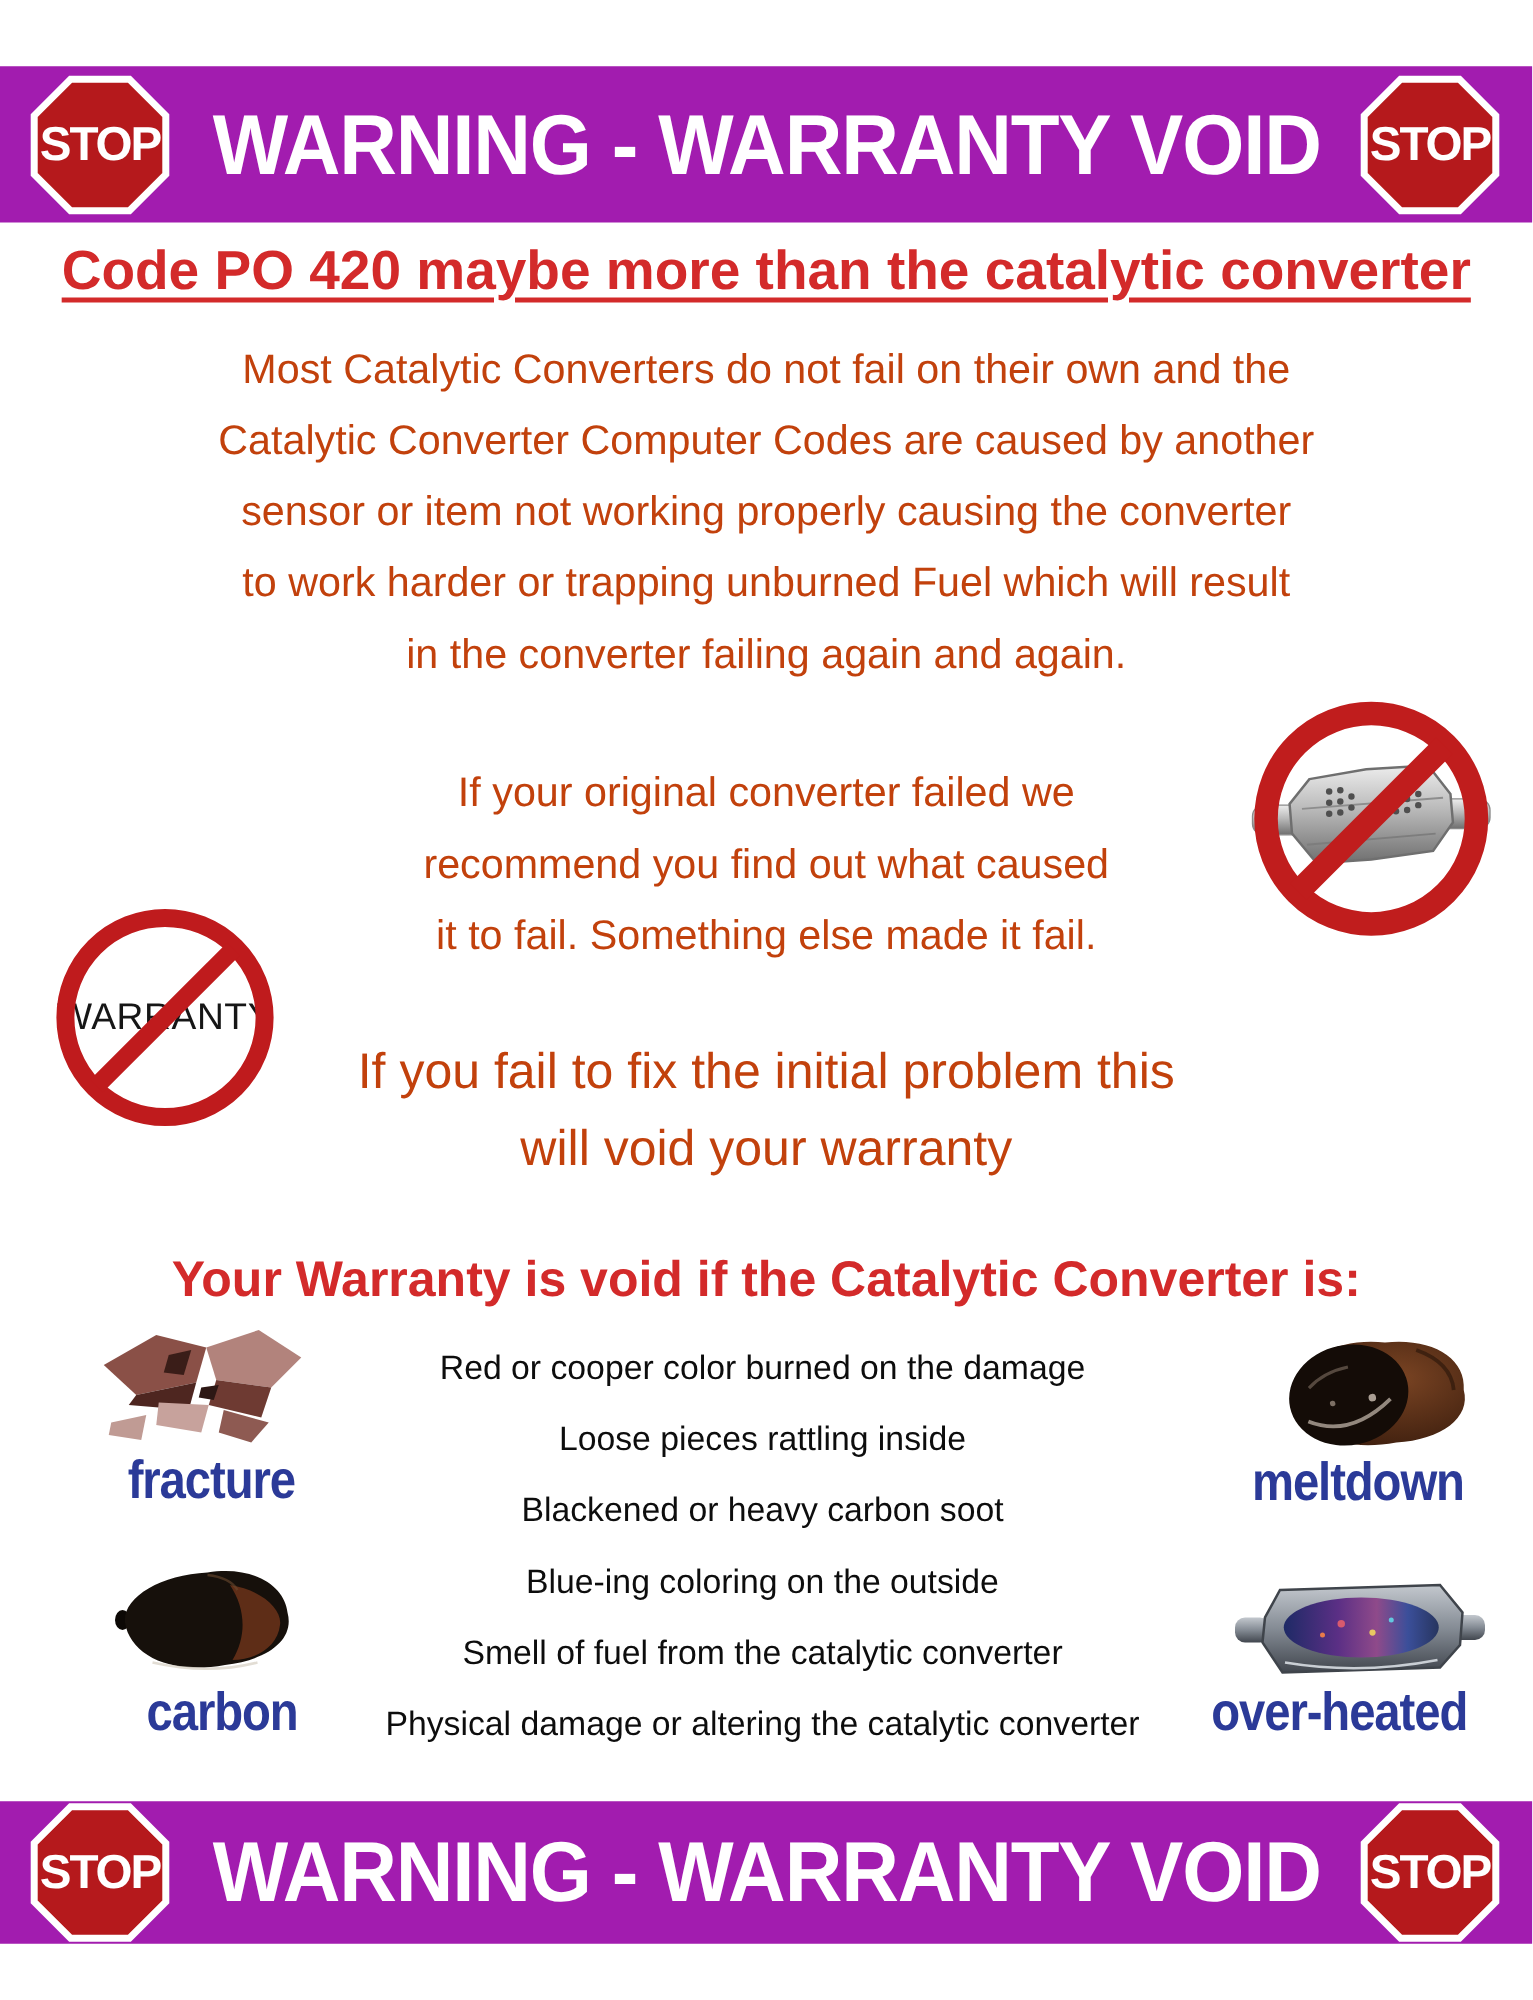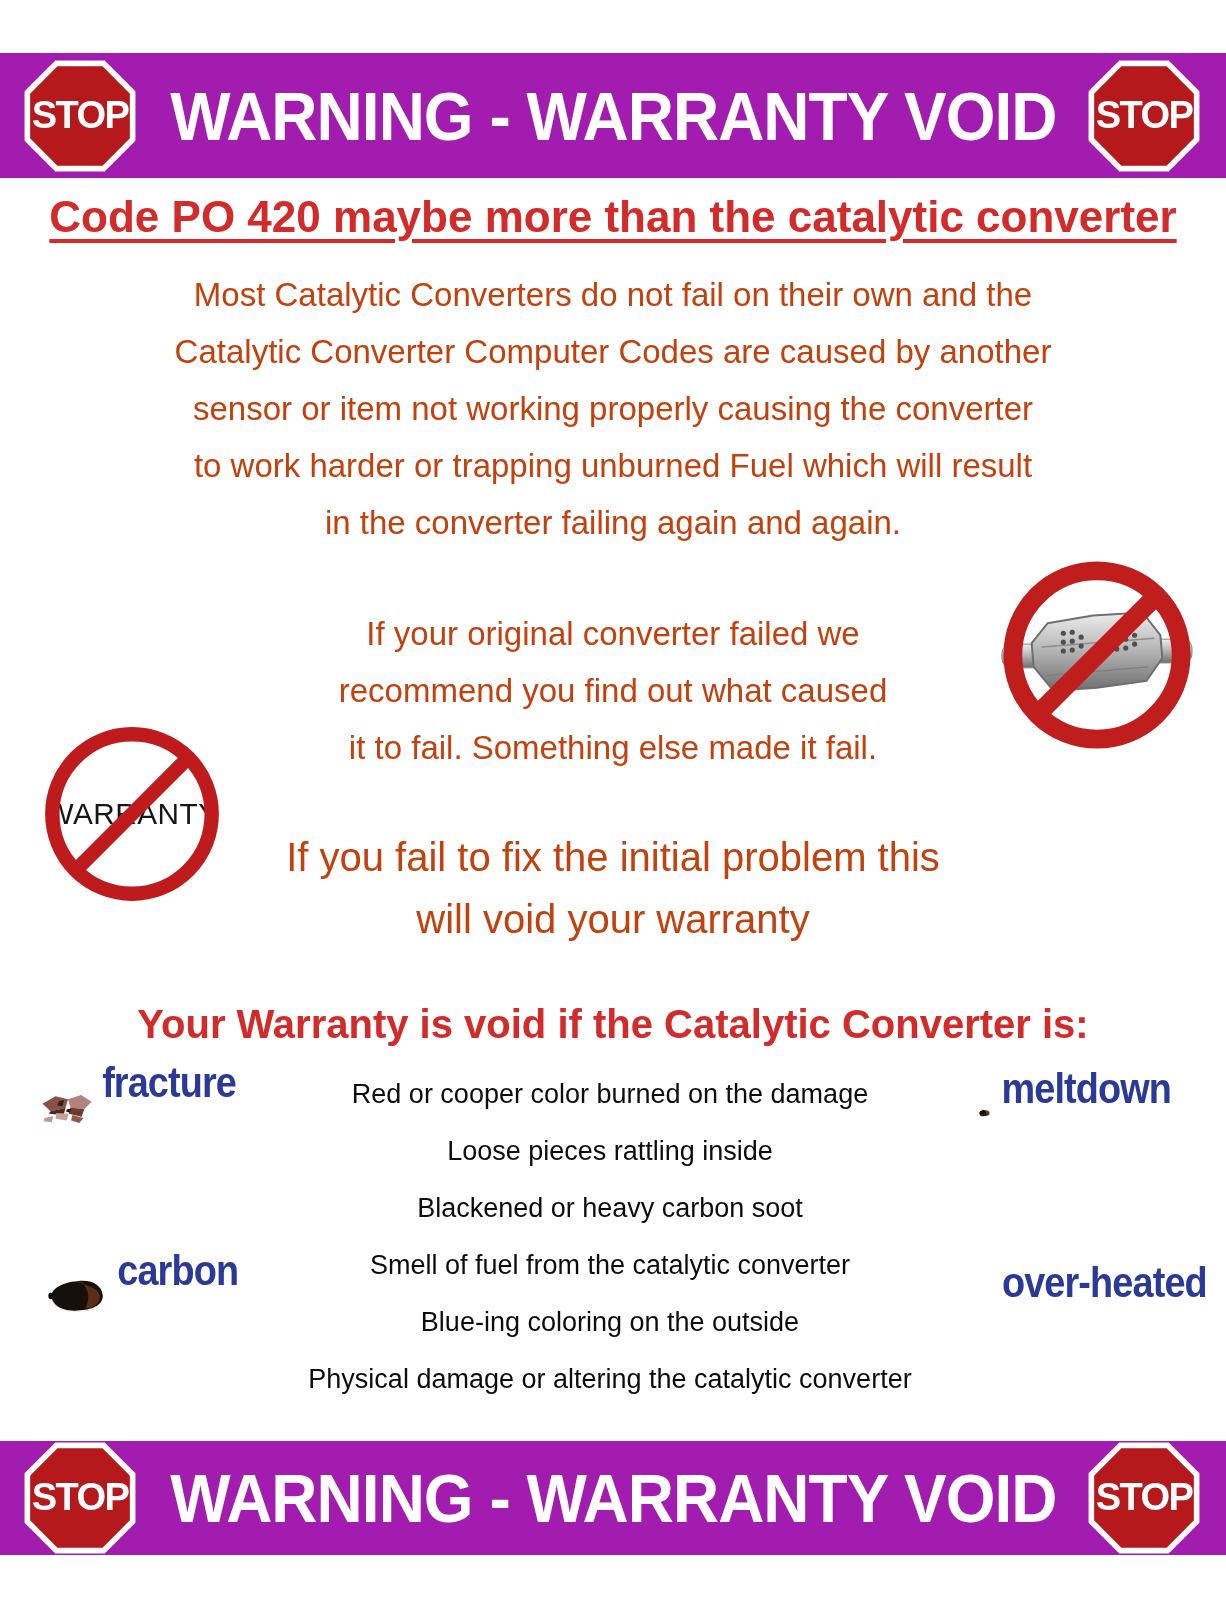--- a/index.html
+++ b/index.html
@@ -44,25 +44,25 @@
   #void-para{left:213px;width:800px;top:826px;font-size:40px;line-height:62px;}
   
   .prohibit{position:absolute;}
   #no-converter{left:998px;top:556px;width:198px;height:198px;}
   #no-warranty{left:36px;top:718px;width:192px;height:192px;}
   .warranty-text{
     fill:#161616;font-family:"Liberation Sans",sans-serif;font-size:31px;
     text-anchor:middle;letter-spacing:0.5px;
   }
   
-  .fail-item{position:absolute;display:flex;align-items:flex-start;}
+  .fail-item{position:absolute;display:flex;flex-direction:column;align-items:flex-end;}
   #fail-fracture{left:40px;top:1058px;width:205px;}
   #fail-meltdown{left:978px;top:1064px;width:205px;}
   #fail-carbon{left:46px;top:1246px;width:200px;}
-  #fail-overheated{left:968px;top:1258px;width:220px;gap:20px;}
+  #fail-overheated{left:968px;top:1258px;width:220px;}
   .fail-art{display:block;}
   .fail-label{
     color:#2b3a98;font-weight:700;font-size:43px;letter-spacing:-1px;
     transform:scaleX(0.88);line-height:44px;margin-top:2px;white-space:nowrap;
   }
   
   #conditions{position:absolute;left:280px;top:1066px;width:660px;text-align:center;}
   .condition{font-size:27px;height:57px;line-height:57px;color:#0d0d0d;white-space:nowrap;}
 </style>
 </head>
@@ -215,22 +215,22 @@
       <circle cx="70" cy="50" r="2" fill="#e87a4a"></circle>
       <path d="M40,72 Q100,82 162,70" stroke="#c9ced4" stroke-width="2" fill="none"></path>
     </svg>
     <div class="fail-label">over-heated</div>
   </div>
 
   <div id="conditions">
     <div class="condition">Red or cooper color burned on the damage</div>
     <div class="condition">Loose pieces rattling inside</div>
     <div class="condition">Blackened or heavy carbon soot</div>
+    <div class="condition">Blue-ing coloring on the outside</div>
     <div class="condition">Smell of fuel from the catalytic converter</div>
-    <div class="condition">Blue-ing coloring on the outside</div>
     <div class="condition">Physical damage or altering the catalytic converter</div>
   </div>
 
   <div class="banner banner-bottom">
     <svg class="stop-sign stop-left" viewBox="0 0 100 100">
       <polygon points="29,3 71,3 97,29 97,71 71,97 29,97 3,71 3,29" fill="#b5191c" stroke="#ffffff" stroke-width="5"></polygon>
       <text x="50" y="61" class="stop-text">STOP</text>
     </svg>
     <div class="banner-text">WARNING - WARRANTY VOID</div>
     <svg class="stop-sign stop-right" viewBox="0 0 100 100">

